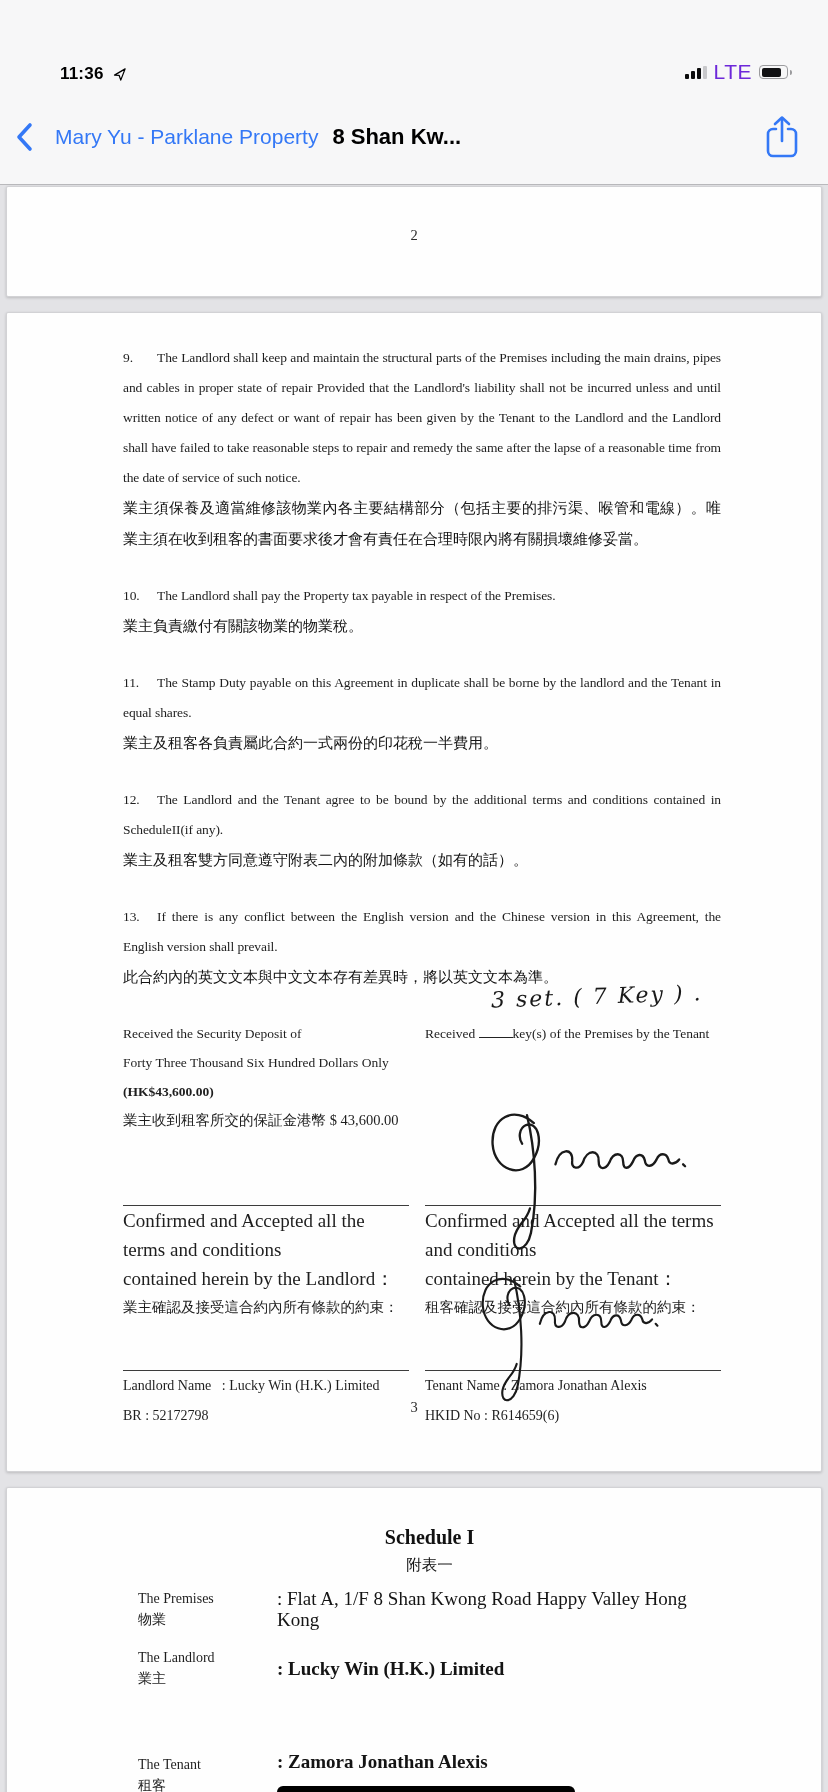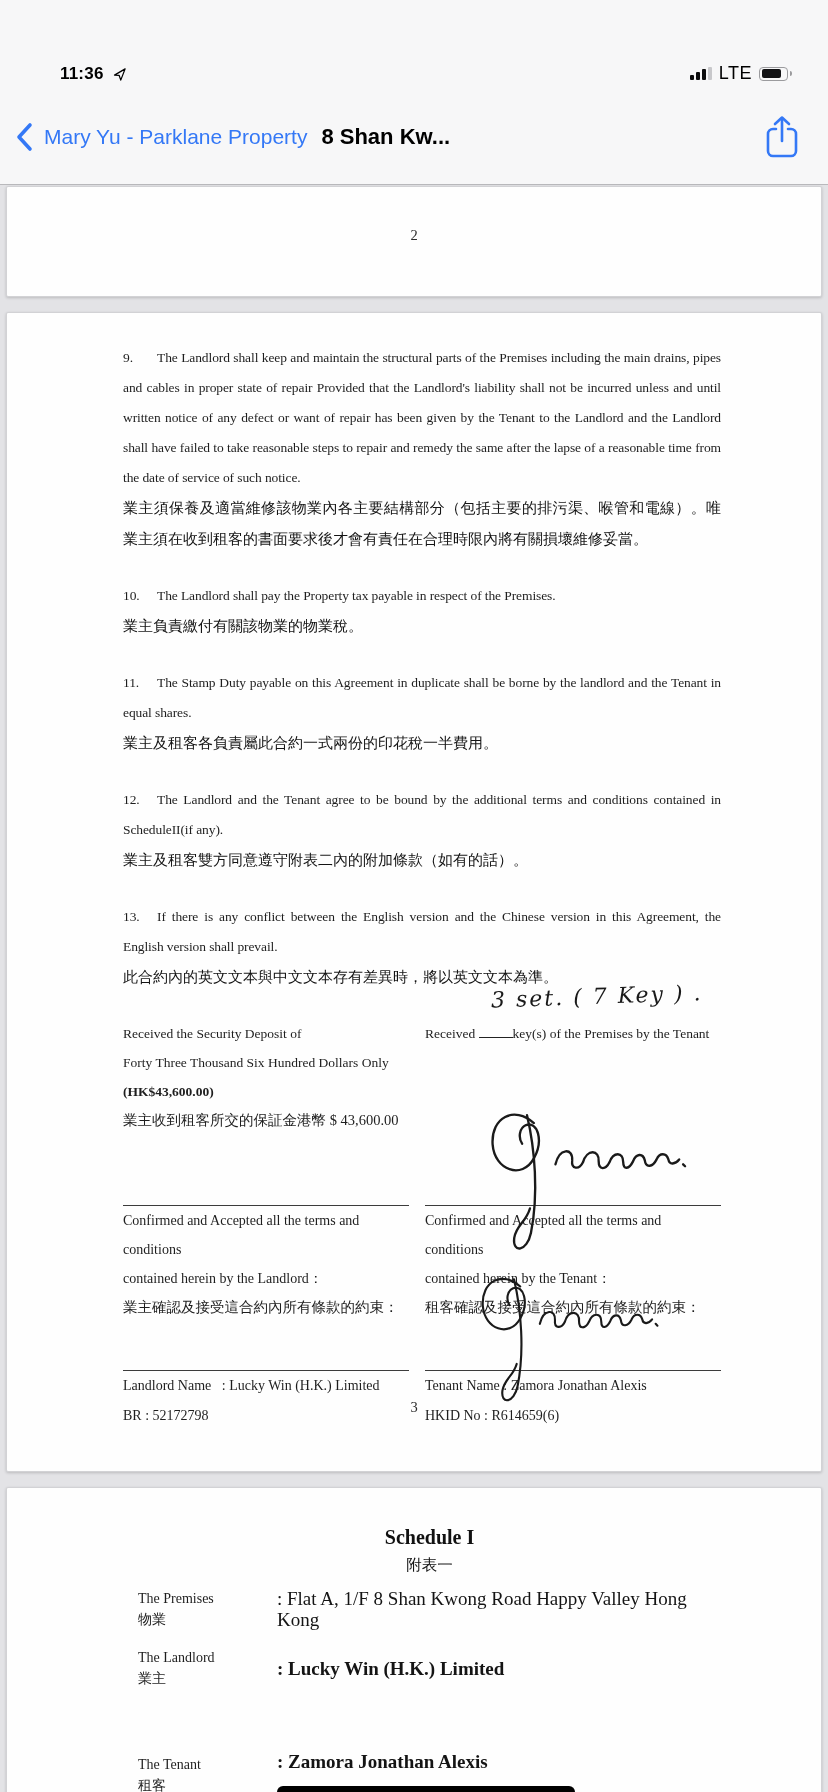--- a/index.html
+++ b/index.html
@@ -10,37 +10,37 @@
     -webkit-font-smoothing:antialiased;
   }
   
   .statusbar{
     height:90px;background:#f7f7f8;display:flex;align-items:flex-end;
     justify-content:space-between;padding:0 40px 6px 60px;box-sizing:border-box;
   }
   .sb-left{display:flex;align-items:center;gap:8px;}
   .sb-time{font-size:17px;font-weight:700;color:#000;letter-spacing:.2px;}
   .sb-right{display:flex;align-items:center;gap:7px;}
-  .sb-lte{font-size:18px;color:#000000;letter-spacing:.5px;}
+  .sb-lte{font-size:21px;color:#6d28d9;letter-spacing:.5px;}
   .bars{display:flex;align-items:flex-end;gap:2px;height:13px;}
   .bars i{display:block;width:4px;background:#0c0c0d;border-radius:1px;}
   .bars i:nth-child(1){height:5px;}
   .bars i:nth-child(2){height:8px;}
   .bars i:nth-child(3){height:11px;}
   .bars i:nth-child(4){height:13px;background:#c8c8cb;}
   .battery{position:relative;width:29px;height:14px;}
   .battery .shell{position:absolute;inset:0;border:1.5px solid #9b9b9e;border-radius:4px;}
   .battery .fill{position:absolute;left:2.5px;top:2.5px;bottom:2.5px;width:19px;background:#121214;border-radius:2px;}
   .battery .nub{position:absolute;right:-4px;top:4.5px;width:2.5px;height:5px;background:#9b9b9e;border-radius:0 2px 2px 0;}
   
   .navbar{
     height:95px;background:#f7f7f8;border-bottom:1px solid #b9b9bc;
     display:flex;align-items:center;padding:0 22px 0 16px;box-sizing:border-box;
   }
-  .back-btn{display:flex;align-items:center;gap:11px;cursor:pointer;text-align:center;}
+  .back-btn{display:flex;align-items:center;gap:22px;cursor:pointer;text-align:center;}
   .back-label{color:#3478f6;font-size:21px;white-space:nowrap;}
   .doc-title{color:#000000;font-size:22px;font-weight:700;margin-left:14px;white-space:nowrap;}
   .nav-spacer{flex:1;}
   .share-btn{width:48px;height:52px;display:flex;align-items:center;justify-content:center;cursor:pointer;}
   
   .doc-area{position:absolute;top:186px;left:0;right:0;bottom:0;background:#e3e3e6;}
   .page{
     margin:0 6px;background:#fefefe;border:1px solid #d2d2d5;border-radius:2px;
     box-shadow:0 1px 3px rgba(0,0,0,.18);box-sizing:border-box;position:relative;
     color:#1e1e1e;
@@ -73,21 +73,21 @@
     font-family:"DejaVu Serif",serif;font-style:italic;font-size:22px;color:#1a1a1a;
     transform:rotate(-2deg);letter-spacing:2px;white-space:nowrap;
   }
   
   .sigspace{height:70px;position:relative;}
   .sigspace2{height:48px;position:relative;}
   .sigline{border-top:1.6px solid #3c3c3c;}
   .sig-svg{position:absolute;z-index:2;}
   .sig1{left:48px;bottom:-50px;width:216px;height:148px;}
   .sig2{left:40px;bottom:-36px;width:196px;height:134px;}
-  .cline{margin:0;font-size:14px;line-height:29px;}
+  .cline{margin:0;font-size:19px;line-height:29px;}
   .cline.zh{font-size:14.5px;}
   .idline{margin:0;font-size:14px;line-height:30px;white-space:pre-wrap;}
   .p3-num{position:absolute;left:0;right:0;top:1086px;}
   
   .schedule{height:400px;padding:38px 100px 0 131px;}
   .sch-title{margin:0;text-align:center;font-size:20px;font-weight:700;color:#111;}
   .sch-sub{margin:6px 0 0 0;text-align:center;font-size:15.5px;color:#141414;}
   .sch-row{display:flex;align-items:center;}
   .sch-row1{margin-top:12px;}
   .sch-row2{margin-top:17px;}

